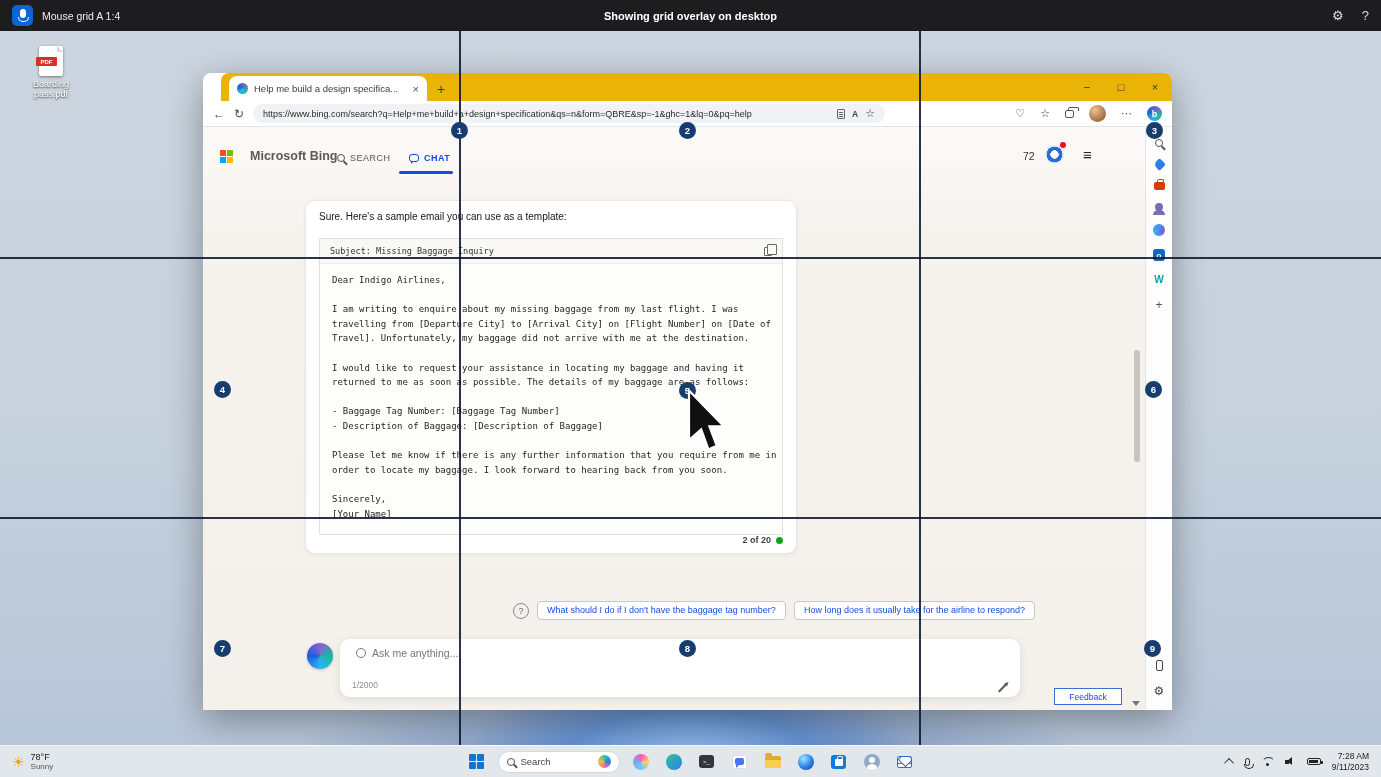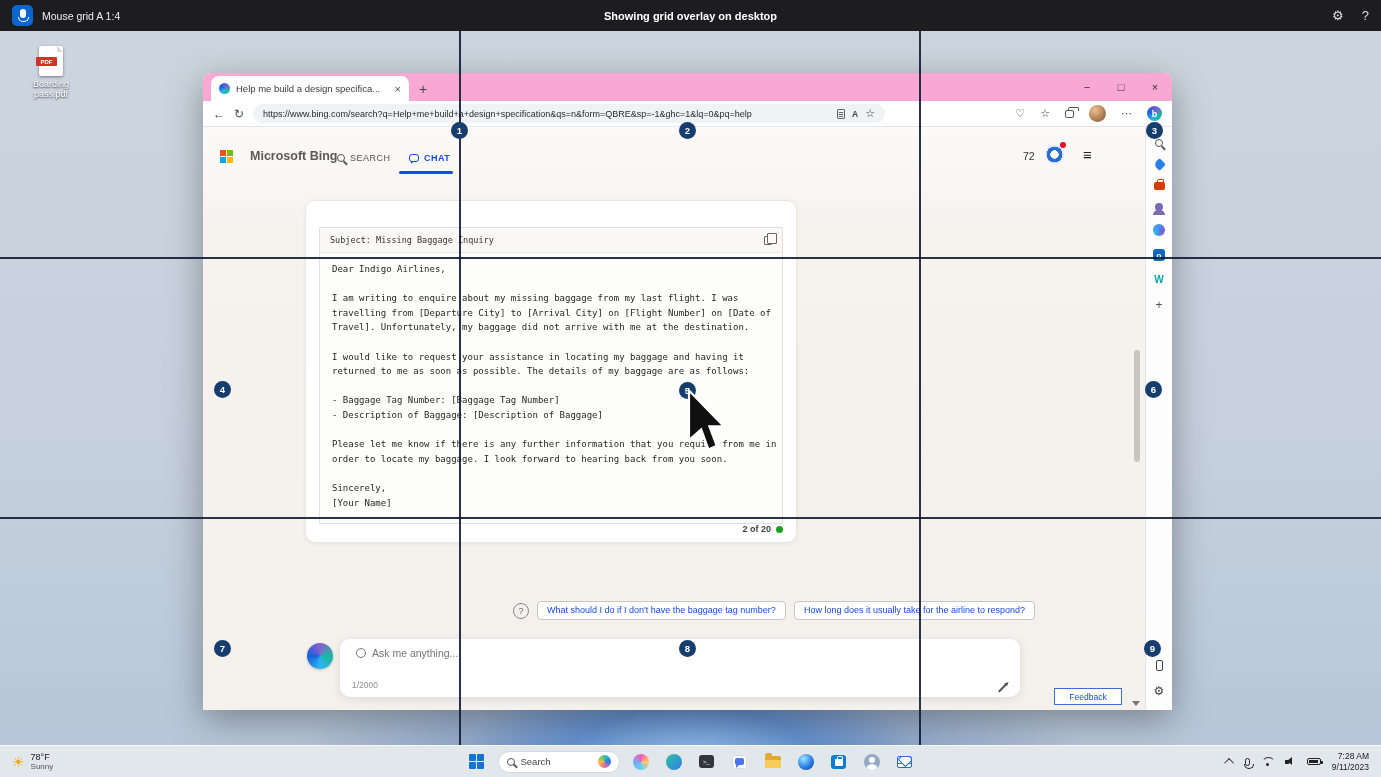--- a/index.html
+++ b/index.html
@@ -29,21 +29,21 @@
   .pdf-page::before { content:""; position:absolute; right:0; top:0; border-left:6px solid #d7d7d7; border-top:6px solid #c6d1dd00; }
   .pdf-band { position:absolute; left:-3px; top:11px; width:21px; height:9px; background:#d93025; color:#fff; font-size:6px; font-weight:bold; display:flex; align-items:center; justify-content:center; border-radius:1px; }
   .icon-label { margin-top:3px; font-size:9px; line-height:10px; color:#fff; text-shadow:0 1px 2px rgba(0,0,0,.8); word-wrap:break-word; }
 
   
   .gline { position:absolute; background:#0d1730; opacity:.88; z-index:20; }
   .gnum { position:absolute; width:17px; height:17px; border-radius:50%; background:#173d6e; color:#fff; font-size:9.5px; font-weight:bold; display:flex; align-items:center; justify-content:center; z-index:21; }
 
   
   .bwin { position:absolute; left:203px; top:73px; width:969px; height:637px; z-index:10; border-radius:8px 8px 0 0; box-shadow:0 10px 36px rgba(0,0,0,.35); background:#fff; }
-  .tabstrip { height:28px; background:#f9a8d4; border-radius:8px 8px 0 0; display:flex; align-items:flex-end; }
+  .tabstrip { height:28px; background:#eab308; border-radius:8px 8px 0 0; display:flex; align-items:flex-end;margin-left:18px; }
   .tab { margin-left:8px; width:198px; height:25px; background:#fff; border-radius:8px 8px 0 0; display:flex; align-items:center; padding:0 8px; gap:6px; }
   .tab-title { flex:1; font-size:9.5px; color:#3a3a3a; white-space:nowrap; overflow:hidden; text-overflow:ellipsis; }
   .tab-close { font-size:11px; color:#555; }
   .favicon { width:11px; height:11px; border-radius:50%; background:conic-gradient(from 210deg,#2bb3f0,#1b5fd9,#7a5fd0,#18b8a0,#2bb3f0); flex:none; }
   .newtab { font-size:14px; color:#444; margin-left:10px; margin-bottom:4px; }
   .wctrls { margin-left:auto; display:flex; height:100%; align-items:center; }
   .wctrl { width:34px; text-align:center; font-size:11px; color:#333; line-height:28px; }
   .toolbar { height:26px; background:#fff; border-bottom:1px solid #e2e5e9; display:flex; align-items:center; padding:0 10px; gap:9px; }
   .nav-ico { font-size:12px; color:#4a4a4a; }
   .addr { width:632px; height:19px; background:#f0f2f5; border-radius:10px; display:flex; align-items:center; padding:0 10px; gap:7px; }
@@ -250,20 +250,21 @@
           <span class="chat-bub"></span>
           <span>CHAT</span>
         </div>
         <div class="underline"></div>
         <div class="abs" style="left:820px; top:23px; font-size:10.5px; color:#333;text-align:center;">72</div>
         <div class="abs medal" style="left:842px; top:18px;"></div>
         <div class="abs reddot" style="left:857px; top:15px;"></div>
         <div class="abs" style="left:880px; top:19px; font-size:15px; color:#222;">≡</div>
 
         <div class="bubble">
+          <div class="intro">Sure. Here's a sample email you can use as a template:</div>
           <div class="codebox">
             <div class="codehead">
               <span class="codetitle">Subject: Missing Baggage Inquiry</span>
               <span class="copy-ico"></span>
             </div>
             <div class="emailbody">Dear Indigo Airlines,
 
 I am writing to enquire about my missing baggage from my last flight. I was
 travelling from [Departure City] to [Arrival City] on [Flight Number] on [Date of
 Travel]. Unfortunately, my baggage did not arrive with me at the destination.

